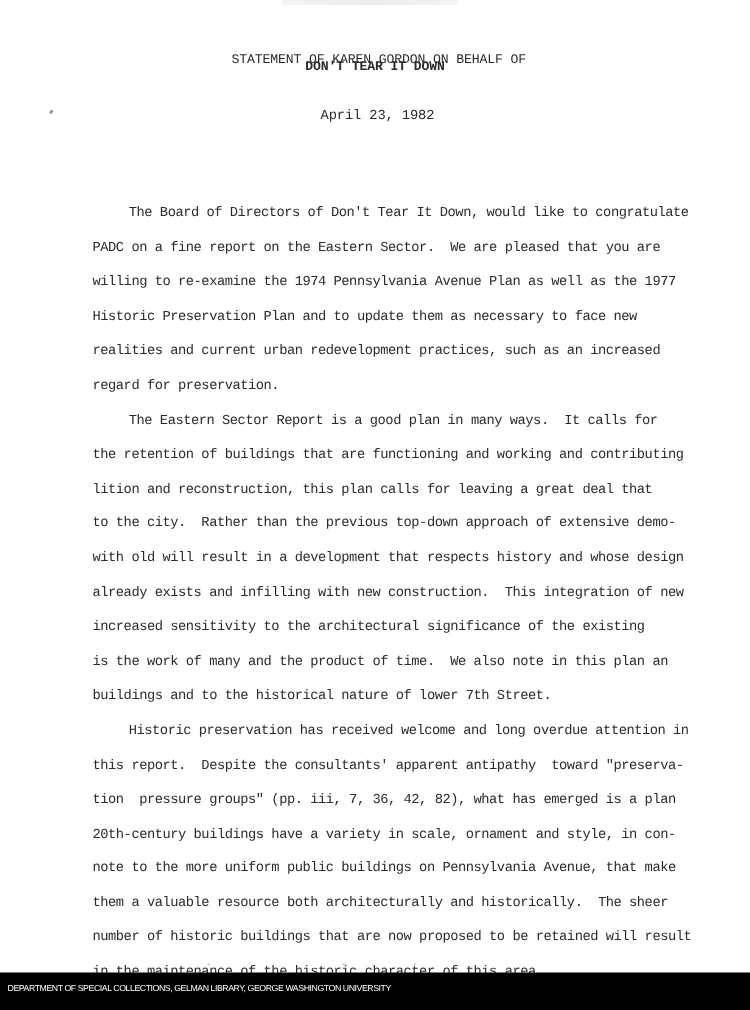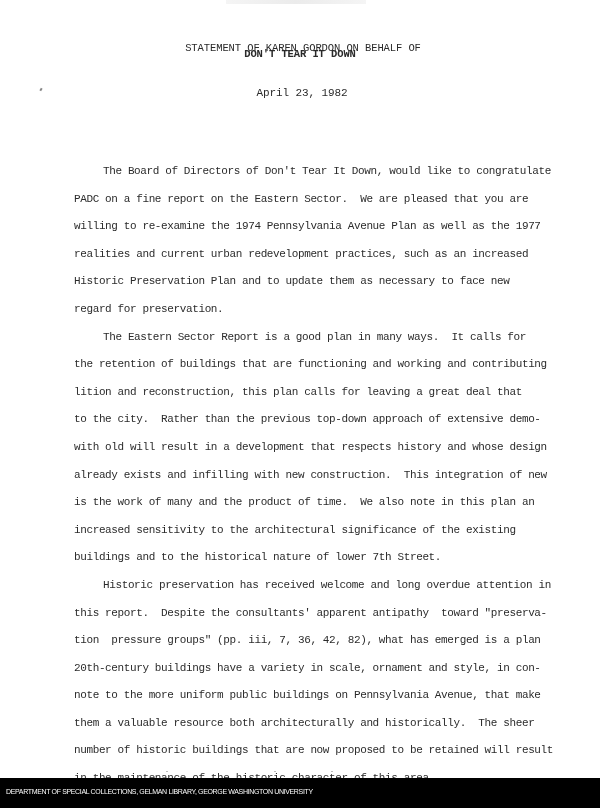--- a/index.html
+++ b/index.html
@@ -97,31 +97,31 @@
 <div class="speck"></div>
 
 <div class="heading h1">STATEMENT OF KAREN GORDON ON BEHALF OF</div>
 <div class="heading h2">DON'T TEAR IT DOWN</div>
 <div class="heading h3">April 23, 1982</div>
 
 <div class="body-text" id="body-text">
     <div class="line indent">The Board of Directors of Don't Tear It Down, would like to congratulate</div>
     <div class="line">PADC on a fine report on the Eastern Sector.  We are pleased that you are</div>
     <div class="line">willing to re-examine the 1974 Pennsylvania Avenue Plan as well as the 1977</div>
+    <div class="line">Historic Preservation Plan and to update them as necessary to face new</div>
     <div class="line">realities and current urban redevelopment practices, such as an increased</div>
-    <div class="line">Historic Preservation Plan and to update them as necessary to face new</div>
     <div class="line">regard for preservation.</div>
     <div class="line indent">The Eastern Sector Report is a good plan in many ways.  It calls for</div>
     <div class="line">the retention of buildings that are functioning and working and contributing</div>
     <div class="line">lition and reconstruction, this plan calls for leaving a great deal that</div>
     <div class="line">to the city.  Rather than the previous top-down approach of extensive demo-</div>
     <div class="line">with old will result in a development that respects history and whose design</div>
     <div class="line">already exists and infilling with new construction.  This integration of new</div>
+    <div class="line">increased sensitivity to the architectural significance of the existing</div>
     <div class="line">is the work of many and the product of time.  We also note in this plan an</div>
-    <div class="line">increased sensitivity to the architectural significance of the existing</div>
     <div class="line">buildings and to the historical nature of lower 7th Street.</div>
     <div class="line indent">Historic preservation has received welcome and long overdue attention in</div>
     <div class="line">this report.  Despite the consultants' apparent antipathy  toward "preserva-</div>
     <div class="line">tion  pressure groups" (pp. iii, 7, 36, 42, 82), what has emerged is a plan</div>
     <div class="line">20th-century buildings have a variety in scale, ornament and style, in con-</div>
     <div class="line">note to the more uniform public buildings on Pennsylvania Avenue, that make</div>
     <div class="line">them a valuable resource both architecturally and historically.  The sheer</div>
     <div class="line">number of historic buildings that are now proposed to be retained will result</div>
     <div class="line">in the maintenance of the historic character of this area.</div>
   </div>

